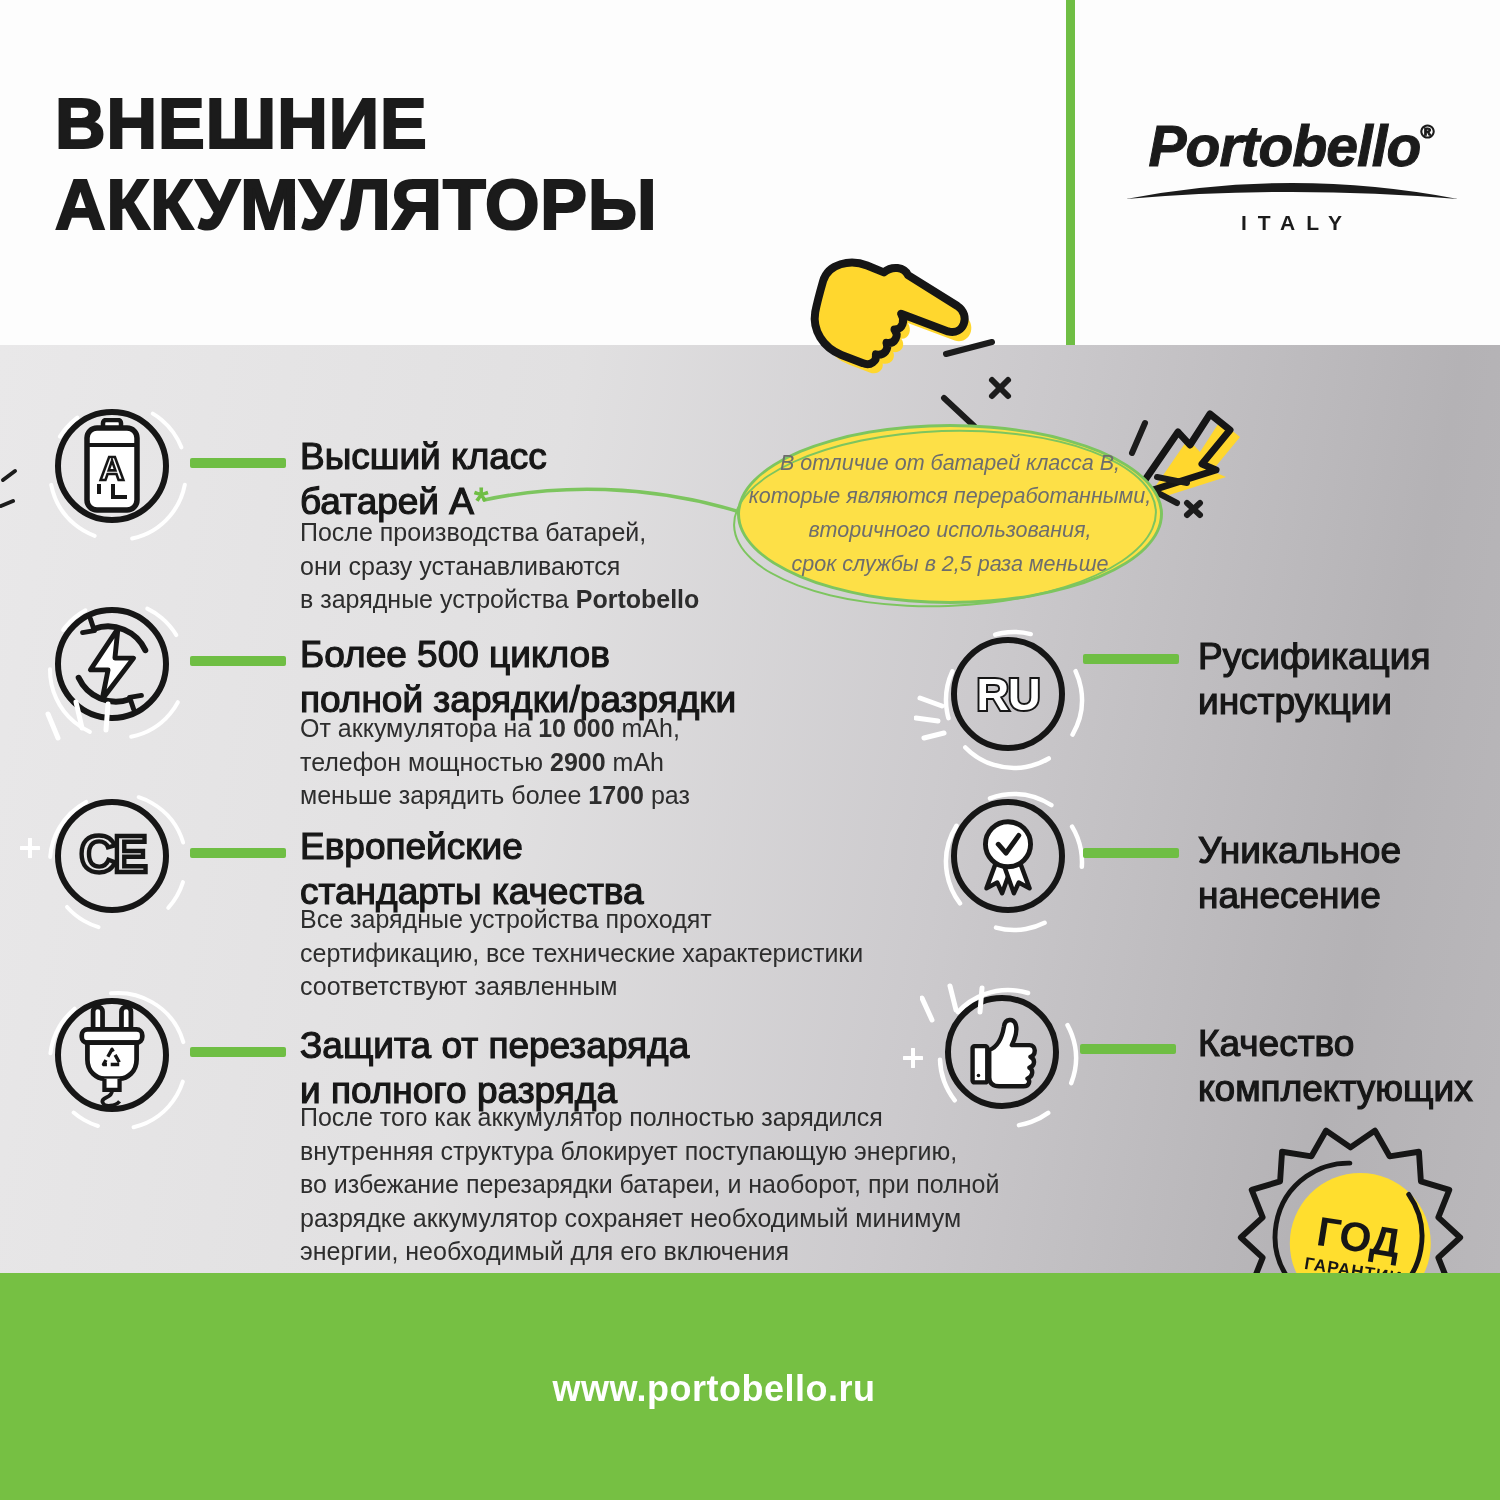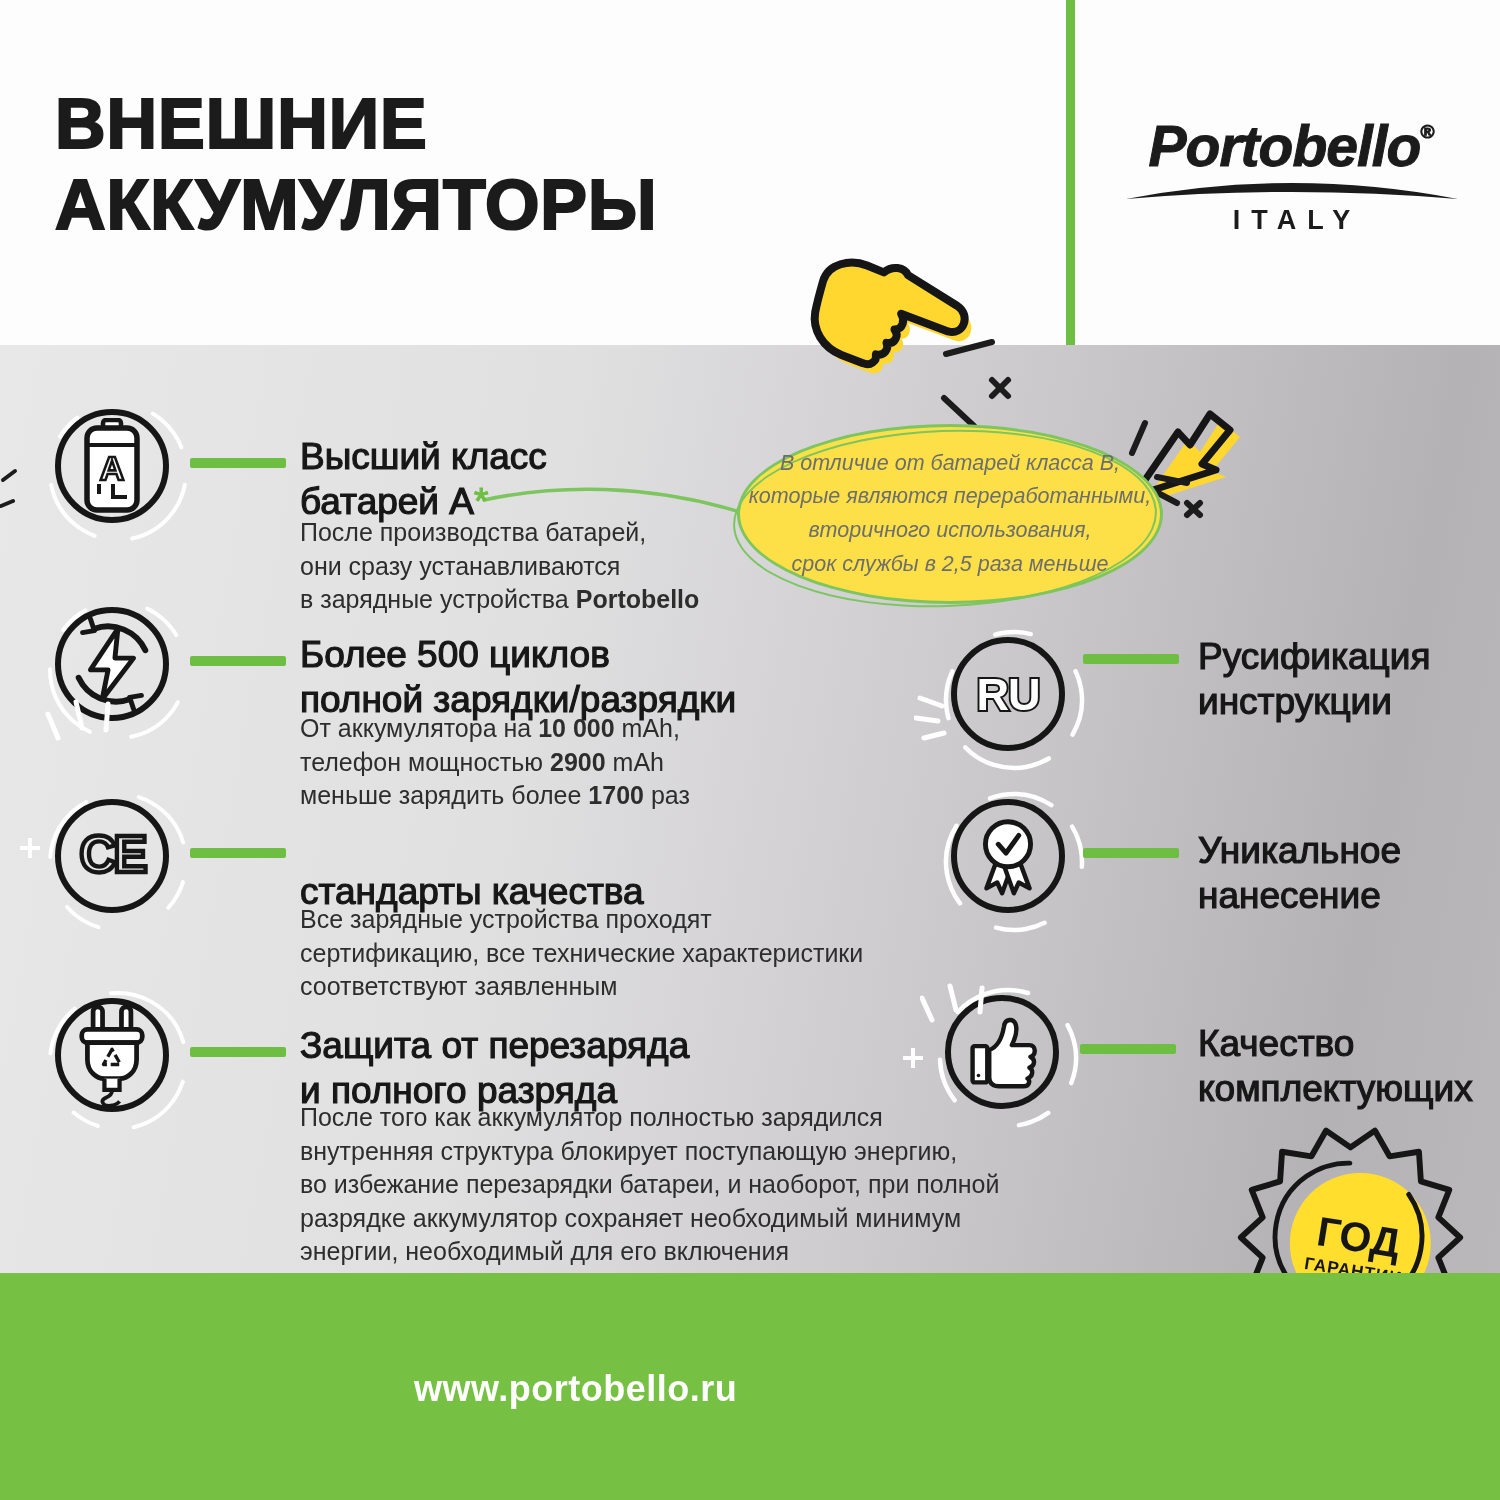--- a/index.html
+++ b/index.html
@@ -8,27 +8,27 @@
   
   .hdr{position:absolute;left:0;top:0;width:1500px;height:438px;background:#fdfdfd;}
   .title{position:absolute;left:55px;top:84px;margin:0;font-size:70px;line-height:1.16;
          font-weight:900;color:#1b1b1b;letter-spacing:1px;-webkit-text-stroke:2.2px #1b1b1b;}
   .stripe{position:absolute;left:1066px;top:0;width:9px;height:345px;background:#6fbe44;}
   .logo{position:absolute;left:1104px;top:118px;width:375px;text-align:center;color:#1b1b1b;}
   .logo .word{font-size:57px;font-weight:900;font-style:italic;letter-spacing:-1px;line-height:1;
               -webkit-text-stroke:1px #1b1b1b;}
   .logo .reg{font-size:19px;font-weight:700;vertical-align:28px;font-style:normal;letter-spacing:0;}
   .logo .swoosh{display:block;margin:2px auto 0;}
-  .logo .country{font-size:27px;font-weight:700;letter-spacing:11px;margin-top:2px;padding-left:11px;}
+  .logo .country{font-size:21px;font-weight:700;letter-spacing:11px;margin-top:8px;padding-left:11px;}
   
   .panel{position:absolute;left:0;top:345px;width:1500px;height:928px;
          background:linear-gradient(100deg,#e9e8e9 0%,#e1e0e1 35%,#cccacd 62%,#b4b2b5 88%,#bab8bb 100%);}
   
   .footer{position:absolute;left:0;top:1273px;width:1500px;height:227px;background:#76c043;}
-  .url{position:absolute;left:414px;top:1368px;width:600px;text-align:left;
+  .url{position:absolute;left:414px;top:1368px;width:600px;text-align:center;
        font-size:36px;font-weight:800;color:#fff;letter-spacing:.5px;}
   
   .icon-wrap{position:absolute;width:114px;height:114px;border:6px solid #161616;border-radius:50%;
              box-sizing:border-box;display:flex;align-items:center;justify-content:center;}
   .halo{position:absolute;left:-16px;top:-16px;pointer-events:none;}
   .gline{position:absolute;width:96px;height:10px;background:#6fbe44;border-radius:2px;}
   .fhead{position:absolute;margin:0;font-size:37px;font-weight:400;line-height:1.22;color:#171717;
          -webkit-text-stroke:1.2px #171717;}
   .fhead .green{color:#6fbe44;-webkit-text-stroke:1.2px #6fbe44;}
   .fbody{position:absolute;font-size:25px;line-height:1.34;color:#2d2d2d;}
@@ -134,21 +134,21 @@
 
   <div class="icon-wrap" style="left:55px;top:799px;">
     <svg class="halo" width="146" height="146" viewBox="0 0 146 146">
       <circle cx="73" cy="73" r="68" fill="none" stroke="#fff" stroke-width="4" stroke-linecap="round" stroke-dasharray="38 54 66 40 30 76" transform="rotate(210 73 73)"></circle>
     </svg>
     <svg width="104" height="104" viewBox="0 0 104 104">
       <text x="52" y="68" text-anchor="middle" font-size="52" font-weight="800" fill="none" stroke="#161616" stroke-width="4.5" letter-spacing="-3" font-family="Liberation Sans, DejaVu Sans, sans-serif">CE</text>
     </svg>
   </div>
   <div class="gline" style="left:190px;top:848px;"></div>
-  <h2 class="fhead" style="left:300px;top:824px;"><br><span>стандарты качества</span></h2>
+  <h2 class="fhead" style="left:300px;top:824px;"><span>Европейские</span><br><span>стандарты качества</span></h2>
   <div class="fbody" style="left:300px;top:903px;"><span>Все зарядные устройства проходят</span><br><span>сертификацию, все технические характеристики</span><br><span>соответствуют заявленным</span></div>
 
   <div class="icon-wrap" style="left:55px;top:998px;">
     <svg class="halo" width="146" height="146" viewBox="0 0 146 146">
       <circle cx="73" cy="73" r="68" fill="none" stroke="#fff" stroke-width="4" stroke-linecap="round" stroke-dasharray="52 40 70 36 28 66" transform="rotate(300 73 73)"></circle>
     </svg>
     <svg width="100" height="104" viewBox="0 0 100 110">
       <rect x="30" y="4" width="10" height="26" rx="5" fill="#fff" stroke="#161616" stroke-width="5"></rect>
       <rect x="60" y="4" width="10" height="26" rx="5" fill="#fff" stroke="#161616" stroke-width="5"></rect>
       <rect x="18" y="28" width="64" height="14" rx="6" fill="#fff" stroke="#161616" stroke-width="5"></rect>

